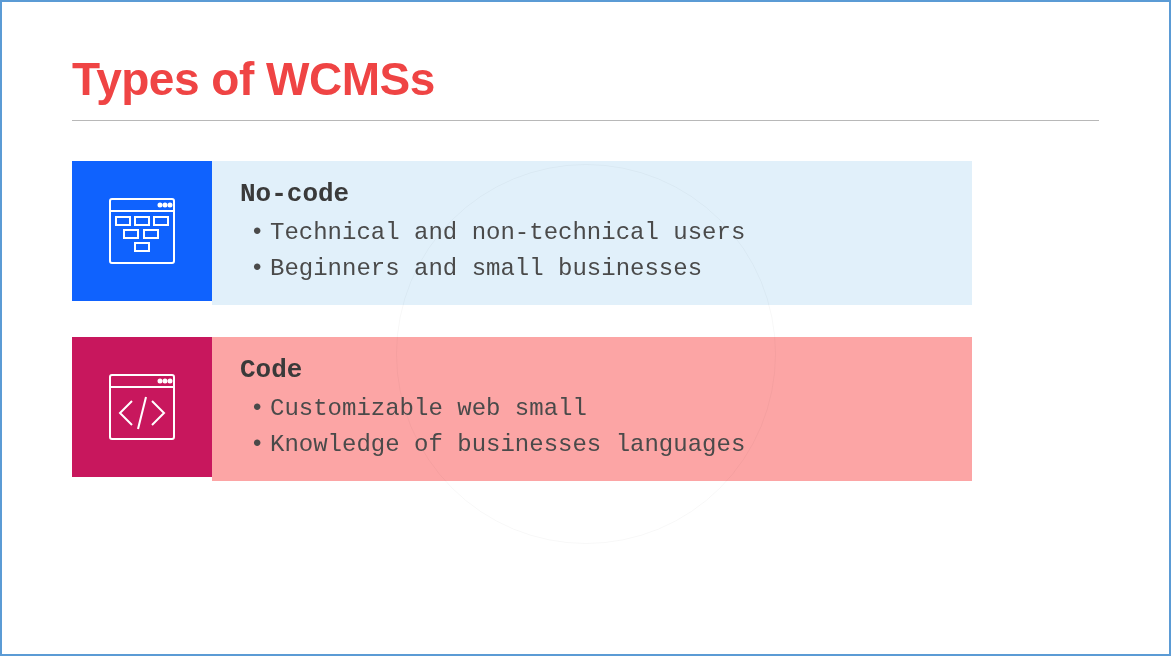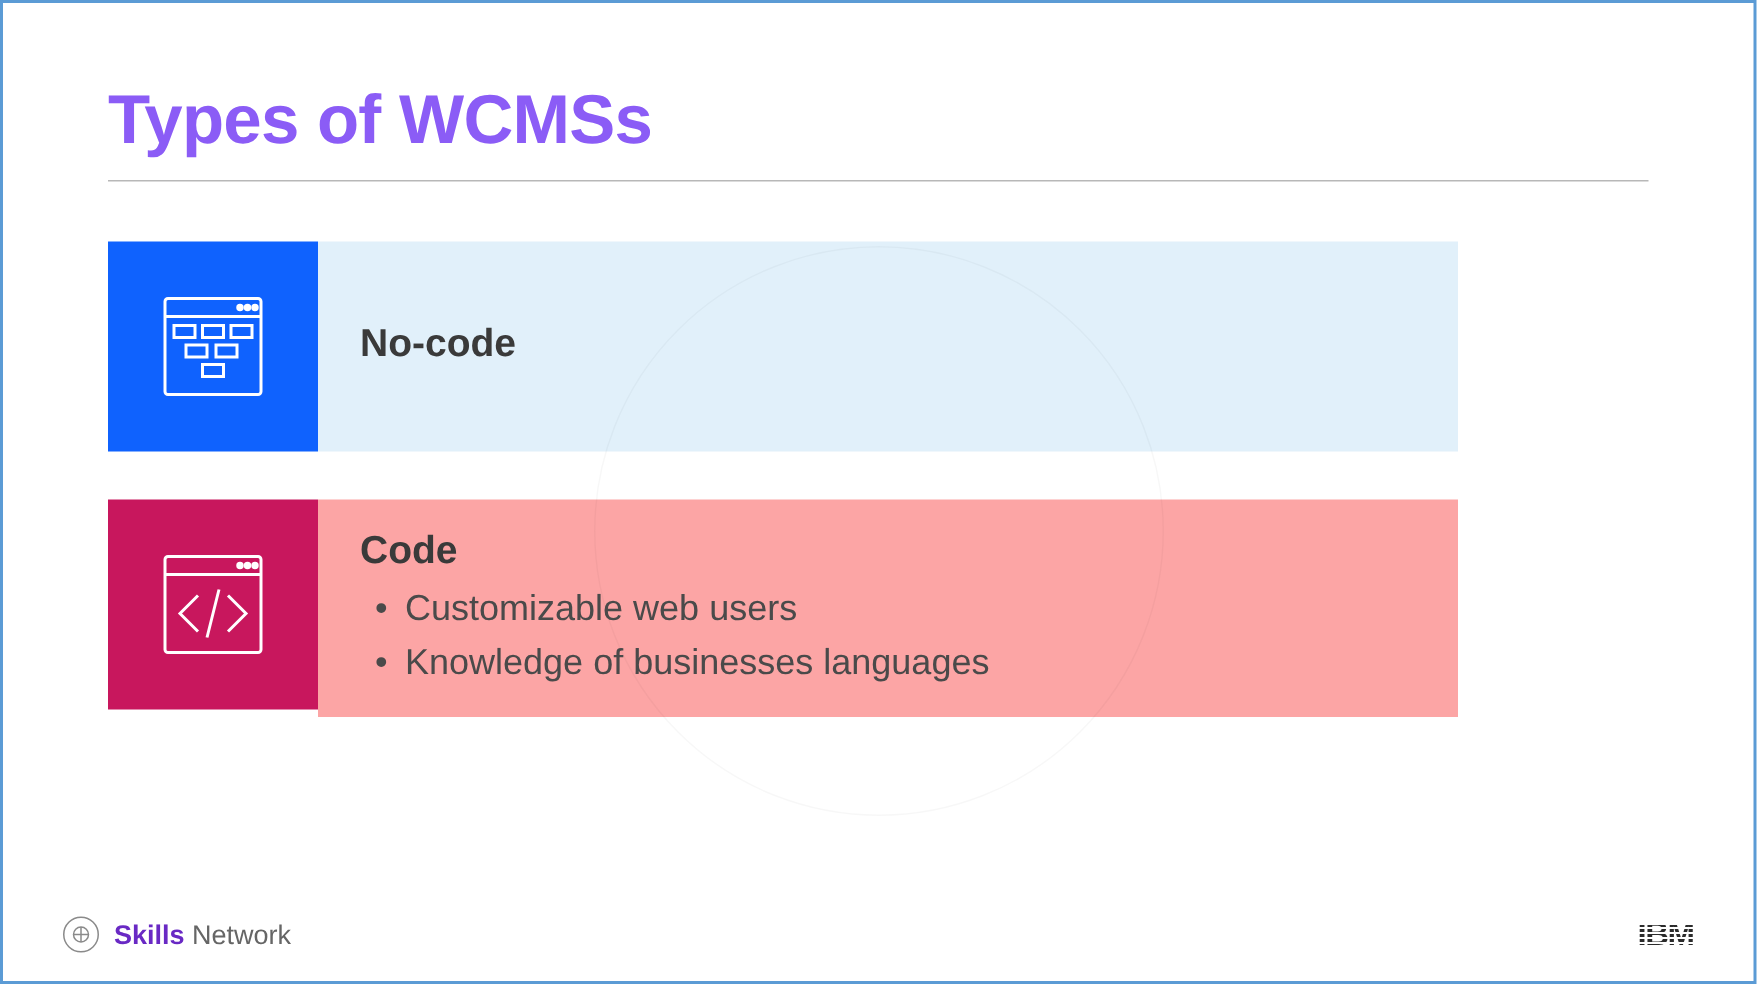--- a/index.html
+++ b/index.html
@@ -8,34 +8,35 @@
     width: 1171px;
     height: 656px;
     border: 2px solid #5b9bd5;
     background: #ffffff;
     position: relative;
     padding: 50px 70px 0 70px;
   }
   .title {
     font-size: 46px;
     font-weight: 700;
-    color: #8b5cf6;
+    color: #ef4444;
     letter-spacing: -0.5px;
   }
   .hr {
     border: none;
     border-top: 1px solid #b8b8b8;
     margin-top: 14px;
     margin-bottom: 40px;
   }
   .row {
     display: flex;
     align-items: stretch;
     margin-bottom: 32px;
     width: 900px;
+    font-family: Liberation Mono, monospace;
   }
   .icon-box {
     width: 140px;
     height: 140px;
     flex: 0 0 140px;
     display: flex;
     align-items: center;
     justify-content: center;
   }
   .icon-box.blue { background: #0f62fe; }
@@ -138,54 +139,42 @@
         <rect x="14" y="26" width="14" height="8"></rect>
         <rect x="33" y="26" width="14" height="8"></rect>
         <rect x="52" y="26" width="14" height="8"></rect>
         <rect x="22" y="39" width="14" height="8"></rect>
         <rect x="42" y="39" width="14" height="8"></rect>
         <rect x="33" y="52" width="14" height="8"></rect>
       </svg>
     </div>
     <div class="text-box blue">
       <div class="card-title">No-code</div>
+      <ul class="card-list">
+        <li>Technical and non-technical users</li>
+        <li>Beginners and small businesses</li>
+      </ul>
     </div>
   </div>
 
   <div class="row">
     <div class="icon-box magenta">
       <svg width="80" height="80" viewBox="0 0 80 80" fill="none" stroke="#ffffff" stroke-width="2">
         <rect x="8" y="8" width="64" height="64" rx="2"></rect>
         <line x1="8" y1="20" x2="72" y2="20"></line>
         <circle cx="58" cy="14" r="1.5" fill="#fff"></circle>
         <circle cx="63" cy="14" r="1.5" fill="#fff"></circle>
         <circle cx="68" cy="14" r="1.5" fill="#fff"></circle>
         <polyline points="30,34 18,46 30,58"></polyline>
         <polyline points="50,34 62,46 50,58"></polyline>
         <line x1="44" y1="30" x2="36" y2="62"></line>
       </svg>
     </div>
     <div class="text-box magenta">
       <div class="card-title">Code</div>
       <ul class="card-list">
-        <li>Customizable web users</li>
+        <li>Customizable web small</li>
         <li>Knowledge of businesses languages</li>
       </ul>
     </div>
   </div>
 
-  <div class="footer">
-    <div class="footer-left">
-      <span class="logo-circle">
-        <svg width="14" height="14" viewBox="0 0 14 14" fill="none" stroke="#8a8a8a" stroke-width="1">
-          <circle cx="7" cy="7" r="5"></circle>
-          <line x1="7" y1="2" x2="7" y2="12"></line>
-          <path d="M2 7 h10"></path>
-        </svg>
-      </span>
-      <span>
-        <span class="skills">Skills</span>
-        <span class="network">Network</span>
-      </span>
-    </div>
-    <div class="ibm-logo">IBM</div>
-  </div>
 </div>
 
 </body></html>

